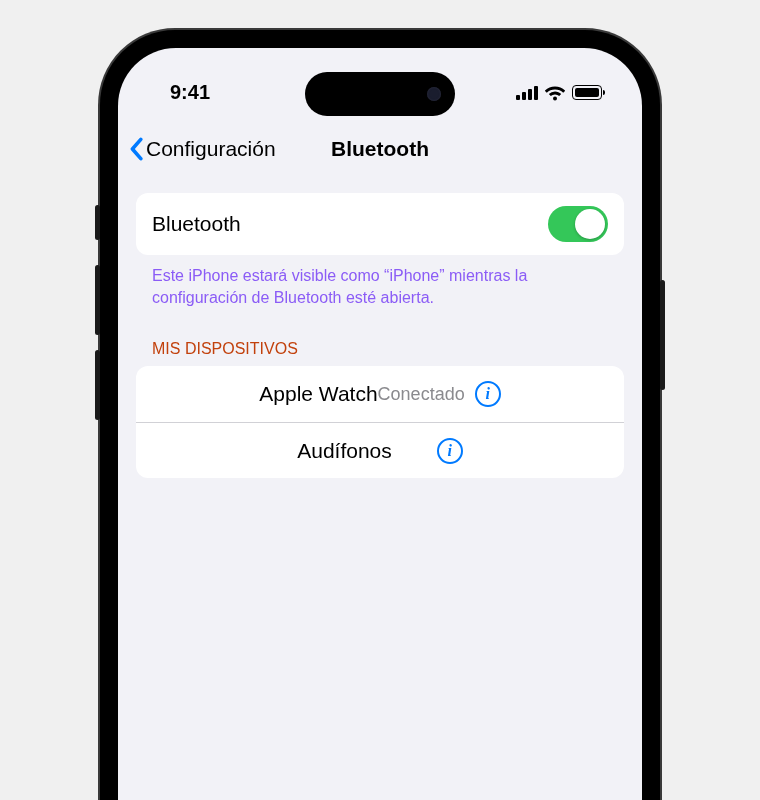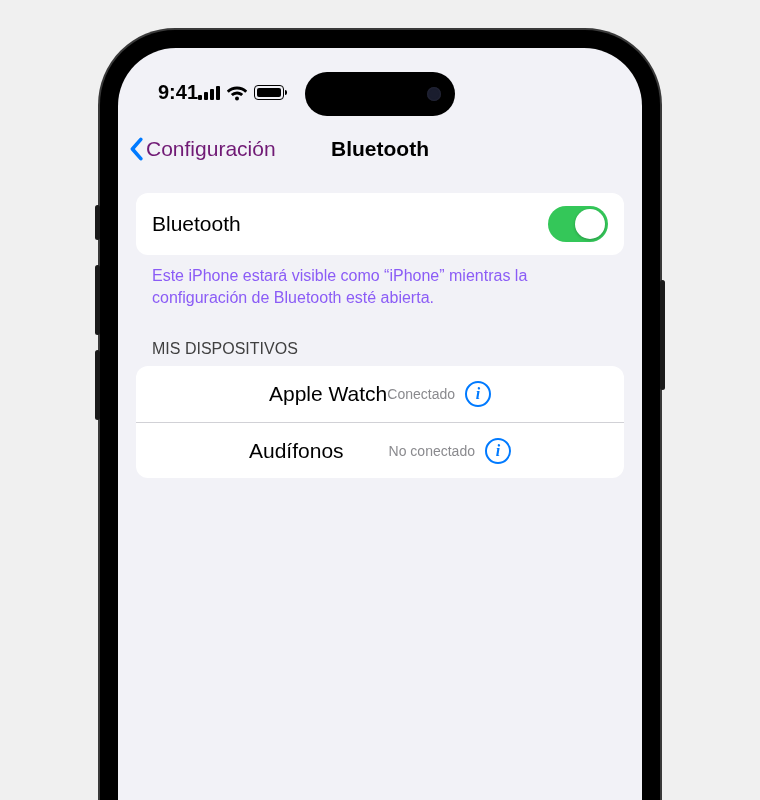--- a/index.html
+++ b/index.html
@@ -68,24 +68,25 @@
       width: 14px;
       height: 14px;
       border-radius: 50%;
       background: #1a1d2e;
       box-shadow: inset 0 0 2px #334;
     }
     
     .status-bar {
       position: absolute;
       top: 0;
-      left: 0;
+      left: 12px;
       right: 0;
       height: 75px;
       display: flex;
+      justify-content: space-between;
       align-items: center;
       padding: 0 40px;
       z-index: 5;
     }
     .status-time {
       font-size: 20px;
       font-weight: 600;
       color: #000;
       margin-top: 14px;
     }
@@ -142,21 +143,21 @@
       left: 0;
       right: 0;
       height: 52px;
       display: flex;
       align-items: center;
       padding: 0 10px;
     }
     .back-btn {
       display: flex;
       align-items: center;
-      color: #701a75;
+      color: #000000;
       font-size: 21px;
       gap: 2px;
     }
     .back-chevron svg { width: 16px; height: 24px; display:block; }
     .nav-title {
       position: absolute;
       left: 50%;
       transform: translateX(-50%);
       font-size: 21px;
       font-weight: 600;
@@ -186,21 +187,21 @@
     .cell-label {
       font-size: 21px;
       color: #000;
     }
     .cell-right {
       display: flex;
       align-items: center;
       gap: 10px;
     }
     .cell-status {
-      font-size: 14px;
+      font-size: 18px;
       color: #8a8a8e;
     }
     .toggle {
       width: 60px;
       height: 36px;
       background: #34c759;
       border-radius: 18px;
       position: relative;
     }
     .toggle-knob {
@@ -214,21 +215,21 @@
       box-shadow: 0 1px 3px rgba(0,0,0,0.25);
     }
     .footer-text {
       font-size: 16px;
       color: #8b5cf6;
       padding: 10px 16px 0 16px;
       line-height: 1.35;
     }
     .section-header {
       font-size: 16px;
-      color: #404040;
+      color: #c2410c;
       padding: 32px 16px 8px 16px;
       text-transform: uppercase;
       display: flex;
       align-items: center;
       gap: 10px;
     }
     .info-icon {
       width: 26px;
       height: 26px;
       border: 2px solid #007aff;
@@ -337,21 +338,20 @@
           <div class="device-cell">
             <span class="cell-label">Apple Watch</span>
             <div class="cell-right">
               <span class="cell-status">Conectado</span>
               <div class="info-icon">i</div>
             </div>
           </div>
           <div class="device-cell">
             <span class="cell-label">Audífonos</span>
             <div class="cell-right">
-              <span class="cell-status">No conectado</span>
               <div class="info-icon">i</div>
             </div>
           </div>
         </div>
 
 
       </div>
 
     </div>
   </div>

